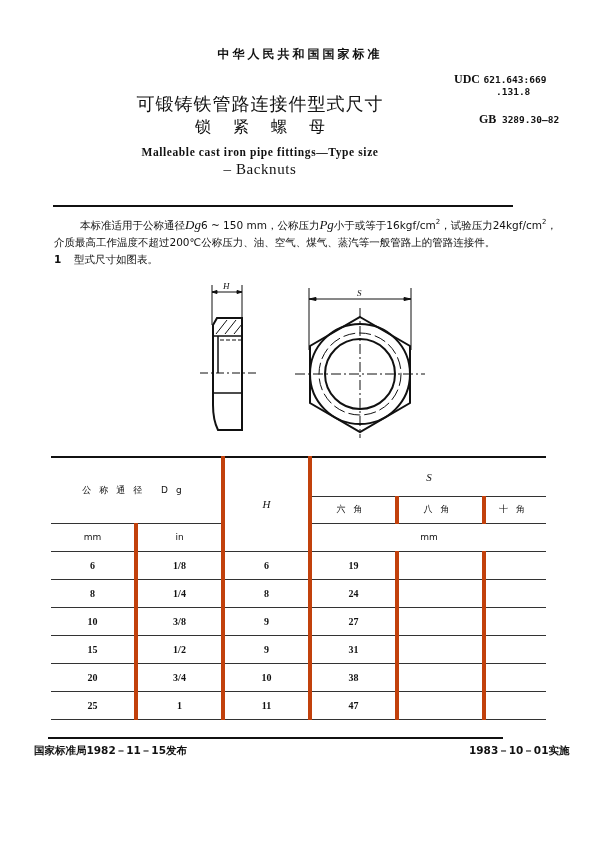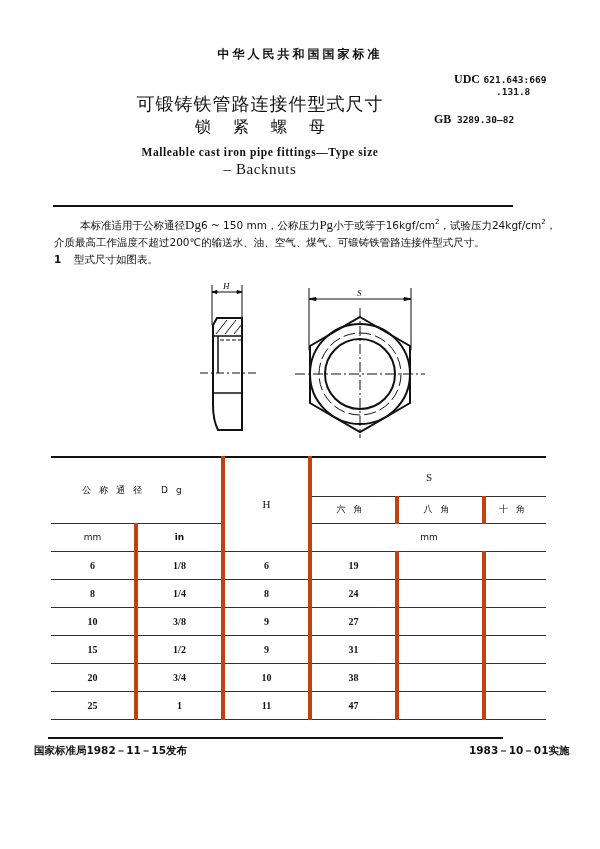--- a/index.html
+++ b/index.html
@@ -8,27 +8,27 @@
   .abs { position: absolute; }
   .org { top: 46px; left: 0; width: 600px; text-align: center; font-size: 12px; letter-spacing: 3px; font-weight: bold; }
   .title1 { top: 92px; left: 110px; width: 300px; text-align: center; font-size: 18px; letter-spacing: 1px; }
   .title2 { top: 117px; left: 110px; width: 300px; text-align: center; font-size: 16px; letter-spacing: 22px; padding-left: 22px; box-sizing: border-box; }
   .en1 { top: 146px; left: 110px; width: 300px; text-align: center; font-family: "Liberation Serif", serif; font-weight: bold; font-size: 11.5px; letter-spacing: 0.6px; }
   .en2 { top: 161px; left: 110px; width: 300px; text-align: center; font-family: "Liberation Serif", serif; font-weight: normal; font-size: 15px; letter-spacing: 0.6px; }
   .udc { top: 73px; left: 454px; font-size: 10px; font-weight: bold; line-height: 12px; }
   .udc .lbl { font-family: "Liberation Serif", serif; font-size: 12px; }
   .udc .v { font-family: "DejaVu Sans Mono", monospace; font-size: 9.5px; margin-top: 28px; }
   .udc .v2 { padding-left: 42px; font-family: "DejaVu Sans Mono", monospace; font-size: 9.5px; }
-  .gb { top: 108px; left: 434px; font-weight: bold; }
+  .gb { top: 108px; left: 479px; font-weight: bold; }
   .gb .lbl { font-family: "Liberation Serif", serif; font-size: 12px; }
   .gb .v { font-family: "DejaVu Sans Mono", monospace; font-size: 9.5px; }
   .rule { background: #111; height: 2px; }
   .para { left: 54px; width: 530px; font-size: 10.5px; line-height: 17px; }
   .para .ind { padding-left: 26px; }
-  .it { font-family: "Liberation Serif", serif; font-size: 13px; }
+  .it { font-family: "Liberation Serif", serif; font-style: italic; font-size: 13px; }
   .sup { font-size: 7px; vertical-align: super; }
   table.spec { position: absolute; left: 51px; top: 456px; width: 495px; border-collapse: collapse; font-size: 9px; }
   table.spec td { border-left: 1px solid #222; border-right: 4px solid #c2410c; border-bottom: 1px solid #333; text-align: center; padding: 0; }
   table.spec tr:first-child td { border-top: 2px solid #111; }
   table.spec td.first { border-left: none; }
   table.spec td.last { border-right: none; }
   table.spec .hdr1 { height: 39px; }
   table.spec .hdr2 { height: 27px; }
   table.spec .hdr3 { height: 28px; }
   table.spec .row td { height: 27px; font-weight: bold; font-family: "Liberation Serif", serif; font-size: 10px; }
@@ -55,21 +55,21 @@
   <span class="lbl">GB</span>
   <span class="v">3289.30—82</span>
 </div>
 
 <div class="abs rule" style="top:205px; left:53px; width:460px;"></div>
 
 <div class="abs para" style="top:214px;">
   <div class="ind">
     <span>本标准适用于公称通径</span><span class="it">Dg</span><span>6 ~ 150 mm，公称压力</span><span class="it">Pg</span><span>小于或等于16kgf/cm</span><span class="sup">2</span><span>，试验压力24kgf/cm</span><span class="sup">2</span><span>，</span>
   </div>
-  <div>介质最高工作温度不超过200℃的输送水、油、空气、煤气、可锻铸铁管路连接件型式尺寸。</div>
+  <div>介质最高工作温度不超过200℃公称压力、油、空气、煤气、蒸汽等一般管路上的管路连接件。</div>
   <div>
     <span style="font-weight:bold; display:inline-block; width:20px;">1</span><span>型式尺寸如图表。</span>
   </div>
 </div>
 
 <svg class="abs" style="left:190px; top:270px;" width="250" height="170" viewBox="0 0 250 170">
   <g stroke="#111" fill="none" stroke-width="1">
 
     <line x1="22" y1="15" x2="22" y2="55"></line>
     <line x1="52" y1="15" x2="52" y2="55"></line>
@@ -116,21 +116,21 @@
     <td rowspan="3" style="width:83px;"><span class="it" style="font-size:11px;">H</span></td>
     <td class="last" colspan="3"><span class="it" style="font-size:11px;">S</span></td>
   </tr>
   <tr class="hdr2">
     <td style="width:83px;"><span class="cn-sp">六角</span></td>
     <td style="width:83px;"><span class="cn-sp">八角</span></td>
     <td class="last"><span class="cn-sp">十角</span></td>
   </tr>
   <tr class="hdr3">
     <td class="first" style="width:83px;">mm</td>
-    <td style="width:83px;font-weight:bold;">in</td>
+    <td style="width:83px;">in</td>
     <td class="last" colspan="3">mm</td>
   </tr>
   <tr class="row">
     <td class="first">6</td>
     <td class="frac">1/8</td>
     <td>6</td>
     <td>19</td>
     <td></td>
     <td class="last"></td>
   </tr>

